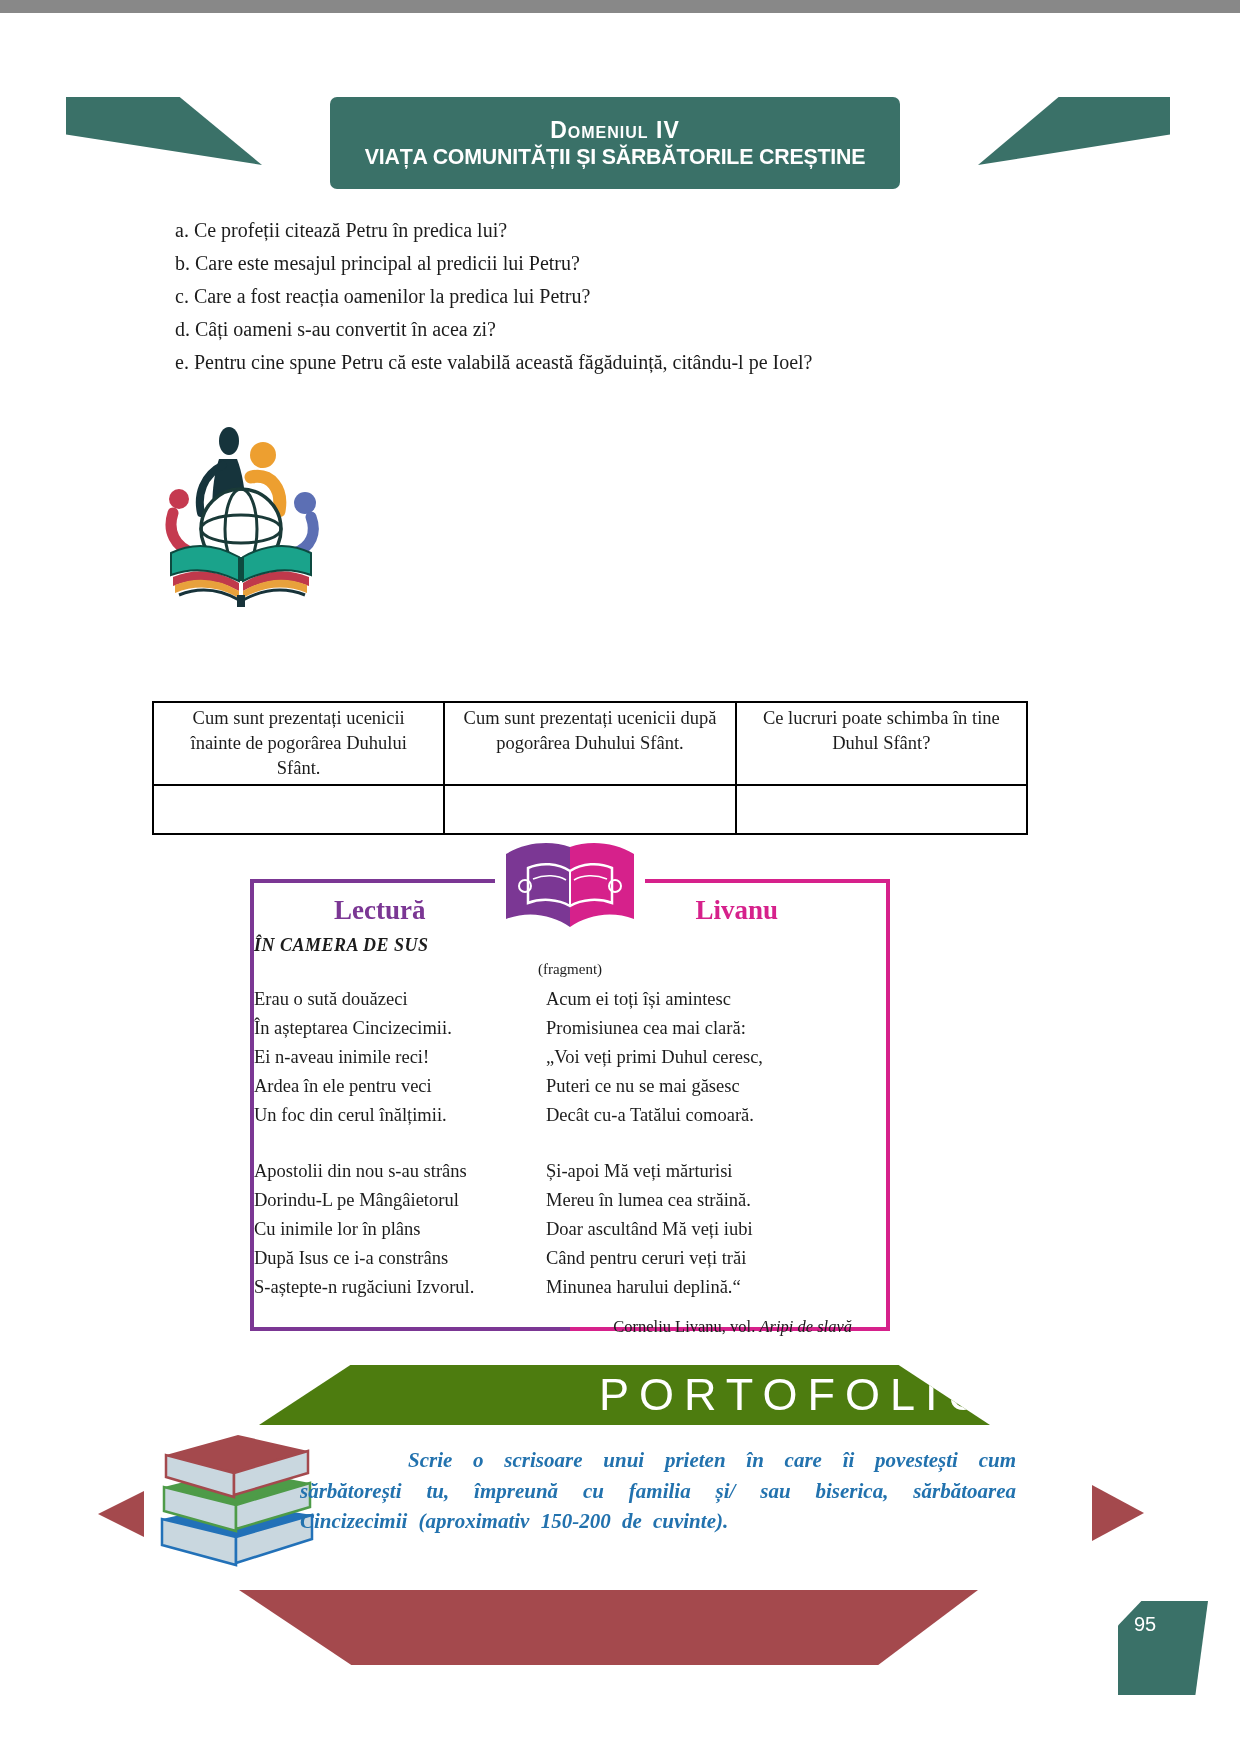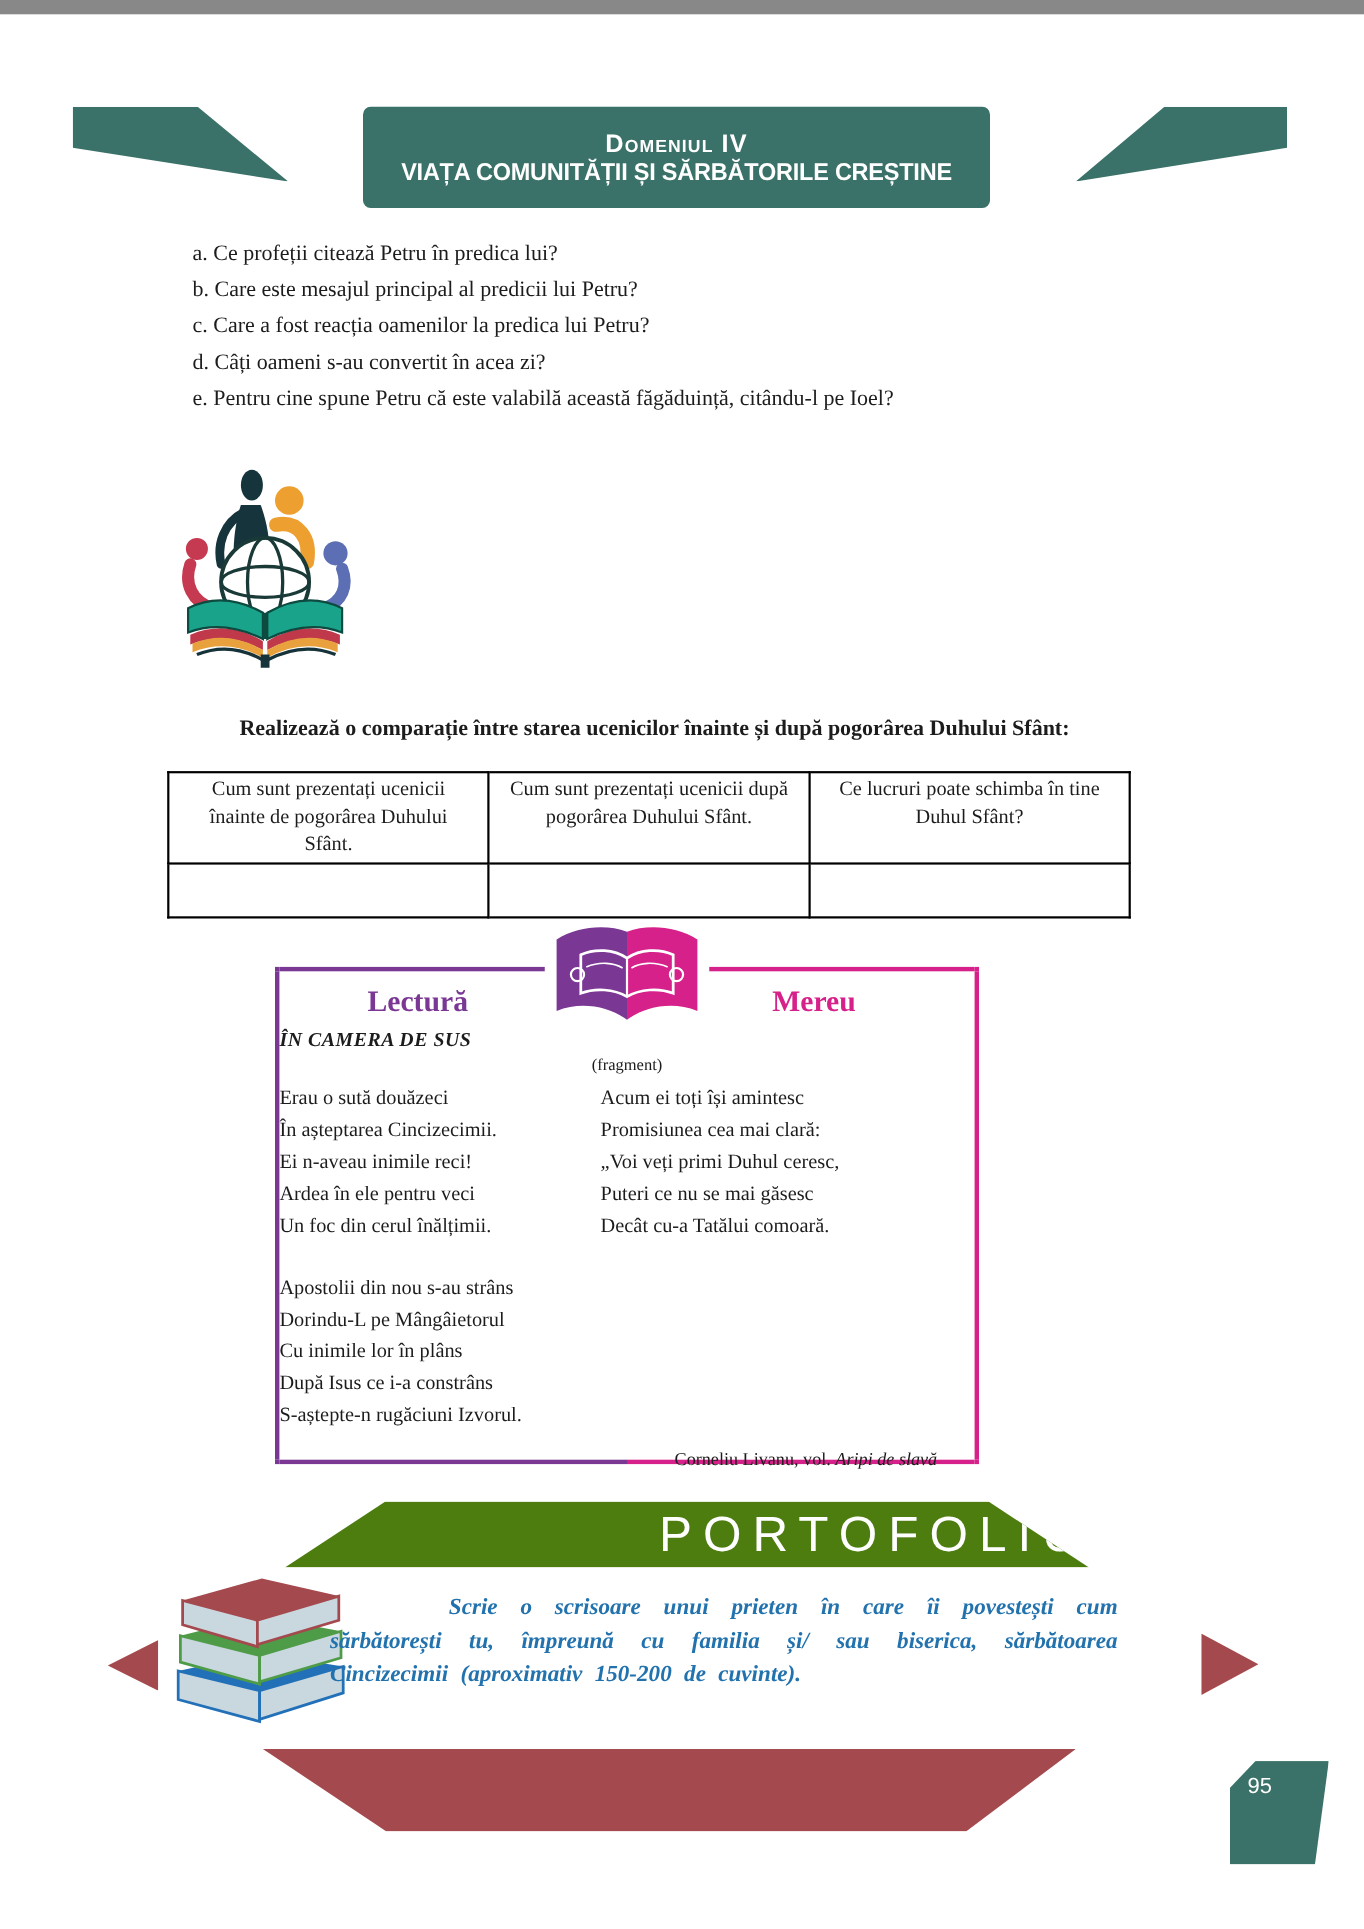--- a/index.html
+++ b/index.html
@@ -141,21 +141,20 @@
     <path d="M144,160 Q112,147 80,166 L80,173 Q112,155 144,168 Z" fill="#e8a13c"></path>
     <path d="M16,170 Q46,158 76,175 L80,175 Q112,158 142,170" stroke="#17333a" stroke-width="3" fill="none"></path>
     <path d="M74,170 L82,170 L82,182 L74,182 Z" fill="#17333a"></path>
 
     <path d="M8,128 Q40,112 76,132 L76,156 Q40,138 8,150 Z" fill="#1aa38b" stroke="#0d4a40" stroke-width="2"></path>
     <path d="M148,128 Q116,112 80,132 L80,156 Q116,138 148,150 Z" fill="#1aa38b" stroke="#0d4a40" stroke-width="2"></path>
     <path d="M76,132 L76,156 L80,156 L80,132 Z" fill="#0d4a40"></path>
   </svg>
 
 
-  <div class="instruction">Realizează o comparație între starea ucenicilor înainte și după pogorârea Duhului Sfânt:</div>
 
   <table class="cmp-table">
     <tbody>
         <tr>
       <td class="hdr">Cum sunt prezentați ucenicii înainte de pogorârea Duhului Sfânt.</td>
       <td class="hdr">Cum sunt prezentați ucenicii după pogorârea Duhului Sfânt.</td>
       <td class="hdr">Ce lucruri poate schimba în tine Duhul Sfânt?</td>
     </tr>
     <tr>
       <td class="empty"></td>
@@ -171,21 +170,21 @@
       <path d="M75,8 C56,1 30,3 11,15 L11,80 C34,71 58,76 75,88 Z" fill="#7b3794"></path>
       <path d="M75,8 C94,1 120,3 139,15 L139,80 C116,71 92,76 75,88 Z" fill="#d6218b"></path>
       <path d="M75,32 C63,24 46,23 33,29 L33,64 C46,59 63,60 75,67 C87,60 104,59 117,64 L117,29 C104,23 87,24 75,32 Z" fill="none" stroke="#ffffff" stroke-width="2.5"></path>
       <path d="M75,32 L75,67" stroke="#ffffff" stroke-width="2"></path>
       <path d="M38,40 C50,35 63,36 71,41" stroke="#ffffff" stroke-width="1.5" fill="none"></path>
       <path d="M79,41 C87,36 100,35 112,40" stroke="#ffffff" stroke-width="1.5" fill="none"></path>
       <circle cx="30" cy="47" r="6" fill="none" stroke="#ffffff" stroke-width="2"></circle>
       <circle cx="120" cy="47" r="6" fill="none" stroke="#ffffff" stroke-width="2"></circle>
     </svg>
     <span class="lbl lbl-lectura">Lectură</span>
-    <span class="lbl lbl-poezie">Mereu</span>
+    <span class="lbl lbl-poezie">Livanu</span>
 
     <div class="poem-title">ÎN CAMERA DE SUS</div>
     <div class="poem-frag">(fragment)</div>
 
     <div class="poem-cols">
       <div class="poem-col">
         <div>
           <div class="poem-line">Erau o sută douăzeci</div>
           <div class="poem-line">În așteptarea Cincizecimii.</div>
           <div class="poem-line">Ei n-aveau inimile reci!</div>
@@ -201,20 +200,27 @@
         </div>
       </div>
       <div class="poem-col">
         <div>
           <div class="poem-line">Acum ei toți își amintesc</div>
           <div class="poem-line">Promisiunea cea mai clară:</div>
           <div class="poem-line">„Voi veți primi Duhul ceresc,</div>
           <div class="poem-line">Puteri ce nu se mai găsesc</div>
           <div class="poem-line">Decât cu-a Tatălui comoară.</div>
         </div>
+        <div class="stanza2">
+          <div class="poem-line">Și-apoi Mă veți mărturisi</div>
+          <div class="poem-line">Mereu în lumea cea străină.</div>
+          <div class="poem-line">Doar ascultând Mă veți iubi</div>
+          <div class="poem-line">Când pentru ceruri veți trăi</div>
+          <div class="poem-line">Minunea harului deplină.“</div>
+        </div>
       </div>
     </div>
 
     <div class="attribution">
       <span>Corneliu Livanu, vol. </span><i>Aripi de slavă</i>
     </div>
   </div>
 
   <div class="porto-banner">
     <span>PORTOFOLIU</span>

